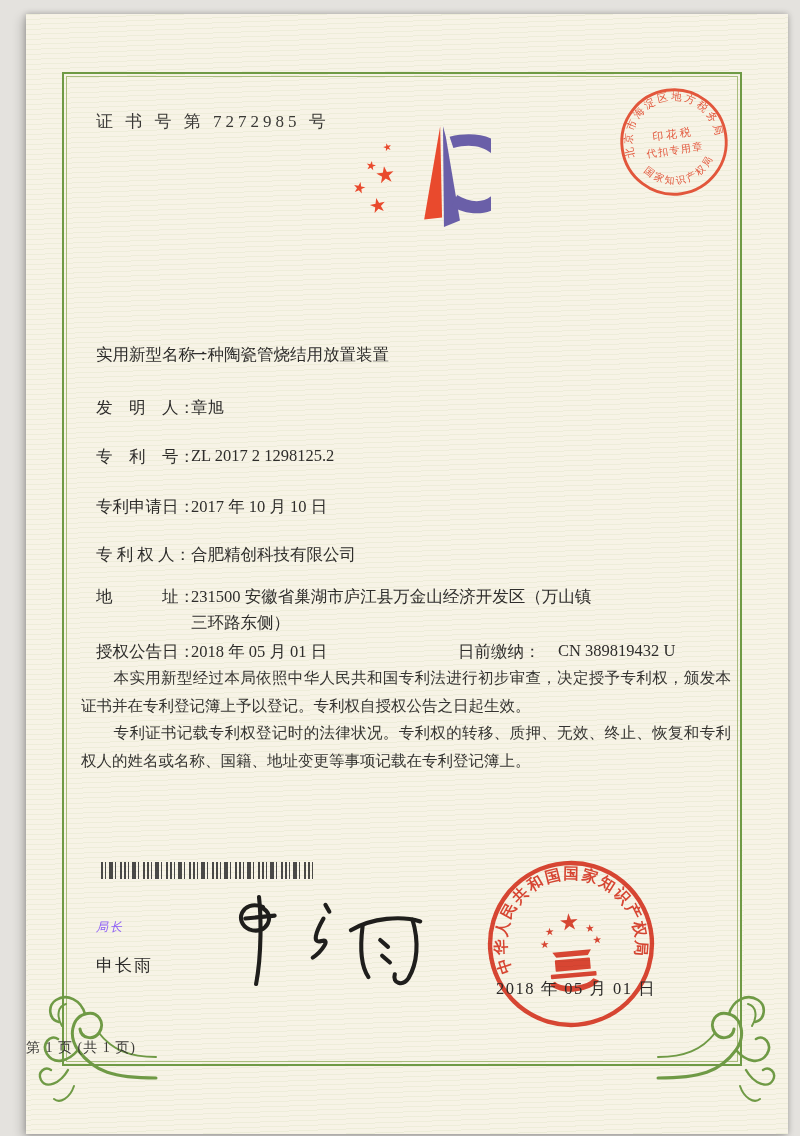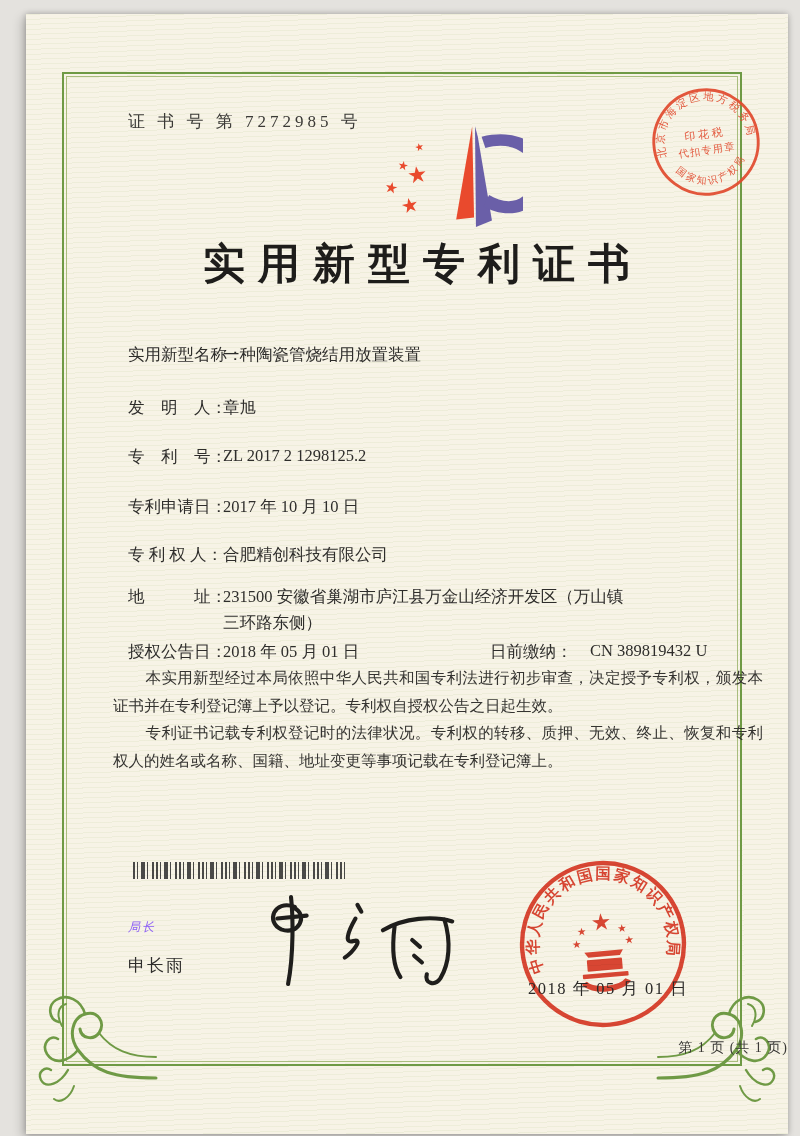--- a/index.html
+++ b/index.html
@@ -22,21 +22,21 @@
     opacity:.8;
   }
   
   .frame-outer{
     position:absolute;left:36px;top:58px;width:680px;height:994px;
     border:2.5px solid #6f9a45;box-sizing:border-box;
   }
   .frame-inner{
     position:absolute;inset:2px;border:1px solid #a9bd7d;
   }
-  .content{position:absolute;inset:0;font-size:16.5px;color:#2e2d2b;margin-left:32px;}
+  .content{position:absolute;inset:0;font-size:16.5px;color:#2e2d2b;}
 
   .cert-no{position:absolute;left:70px;top:96px;font-size:17px;letter-spacing:4px;color:#3a3936;}
 
   .logo{position:absolute;left:305px;top:104px;width:160px;height:122px;}
 
   .title{
     position:absolute;left:0;right:0;top:222px;text-align:center;
     font-size:42px;font-weight:600;letter-spacing:13px;color:#1e1d1b;
   }
 
@@ -66,21 +66,21 @@
   }
 
   .sig-title{position:absolute;left:70px;top:905px;font-size:12px;letter-spacing:2px;color:#8b5cf6;font-style:italic;}
   .sig-name{position:absolute;left:70px;top:940px;font-size:17px;letter-spacing:2px;color:#2e2d2b;}
   .sig-script{position:absolute;left:190px;top:878px;width:215px;height:100px;}
 
   .tax-stamp{position:absolute;left:590px;top:70px;width:116px;height:116px;transform:rotate(-8deg);opacity:.92;}
   .big-seal{position:absolute;left:457px;top:842px;width:176px;height:176px;transform:rotate(-5deg);opacity:.93;mix-blend-mode:multiply;}
   .seal-date{position:absolute;left:470px;top:964px;font-size:16.5px;letter-spacing:1.5px;color:#2a2927;}
 
-  .footer{position:absolute;left:0;right:0;top:1025px;text-align:right;font-size:14px;color:#3a3936;letter-spacing:1px;}
+  .footer{position:absolute;left:0;right:0;top:1025px;text-align:left;font-size:14px;color:#3a3936;letter-spacing:1px;}
 
   .orn{position:absolute;width:132px;height:140px;}
   .orn-bl{left:2px;top:968px;}
   .orn-br{left:628px;top:968px;transform:scaleX(-1);}
 </style>
 </head>
 <body>
 
 <div class="paper">
 
@@ -135,21 +135,20 @@
       <text font-size="14.5" fill="#e14a2e" letter-spacing="3.5">
         <textPath href="#taxTop" startOffset="2">北京市海淀区地方税务局</textPath>
       </text>
       <text font-size="13.5" fill="#e14a2e" letter-spacing="3">
         <textPath href="#taxBottom" startOffset="6">国家知识产权局</textPath>
       </text>
       <text x="80" y="74" text-anchor="middle" font-size="15" letter-spacing="4" fill="#e14a2e">印花税</text>
       <text x="80" y="96" text-anchor="middle" font-size="14" letter-spacing="2" fill="#e14a2e">代扣专用章</text>
     </svg>
 
-    <div class="title">实用新型专利证书</div>
 
     <div class="row" style="top:330px">
       <span class="lbl">实用新型名称：</span>
       <span class="val">一种陶瓷管烧结用放置装置</span>
     </div>
     <div class="row" style="top:383px">
       <span class="lbl">发　明　人：</span>
       <span class="val">章旭</span>
     </div>
     <div class="row" style="top:432px">

